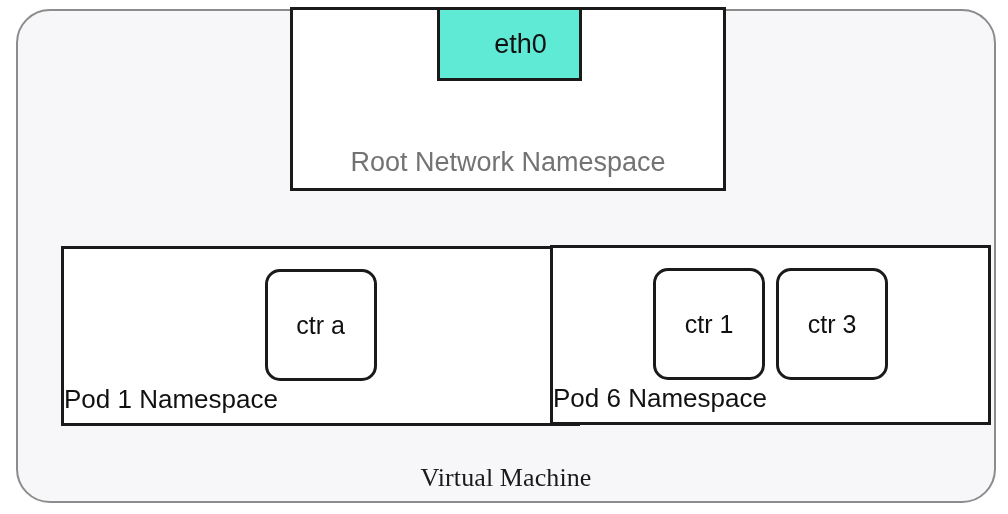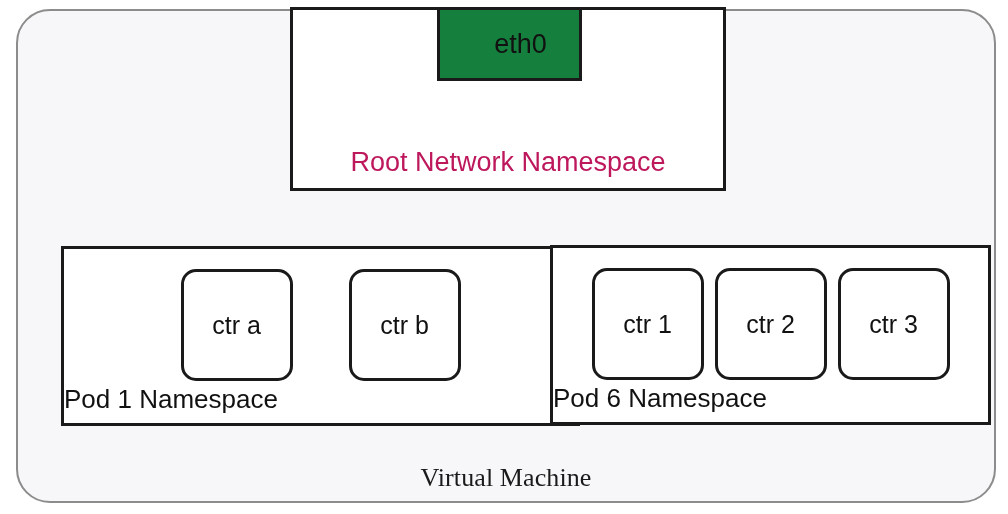--- a/index.html
+++ b/index.html
@@ -59,32 +59,32 @@
     border: 3px solid #1a1a1a;
   }
 
   .root-ns-label {
     position: absolute;
     left: 0;
     right: 0;
     bottom: 10px;
     text-align: center;
     font-size: 27px;
-    color: #be185d;
+    color: #737373;
   }
 
   
   .eth0-box {
     position: absolute;
     left: 144px;
     top: -3px;
     width: 145px;
     height: 74px;
     box-sizing: border-box;
-    background: #15803d;
+    background: #5eead4;
     border: 3px solid #1a1a1a;
     display: flex;
     align-items: center;
     justify-content: center;
     padding-left: 22px;
   }
 
   .eth0-label {
     font-size: 27px;
     color: #111111;
@@ -161,34 +161,28 @@
 
   <div class="vm-box">
 
     <div class="vm-label">Virtual Machine</div>
 
     <div class="pod-box pod-1">
       <div class="ctr-row">
         <div class="ctr-box">
           <span class="ctr-label">ctr a</span>
         </div>
-        <div class="ctr-box">
-          <span class="ctr-label">ctr b</span>
-        </div>
       </div>
       <div class="pod-label">Pod 1 Namespace</div>
     </div>
 
     <div class="pod-box pod-2">
       <div class="ctr-row">
         <div class="ctr-box">
           <span class="ctr-label">ctr 1</span>
-        </div>
-        <div class="ctr-box">
-          <span class="ctr-label">ctr 2</span>
         </div>
         <div class="ctr-box">
           <span class="ctr-label">ctr 3</span>
         </div>
       </div>
       <div class="pod-label">Pod 6 Namespace</div>
     </div>
 
   </div>
 

